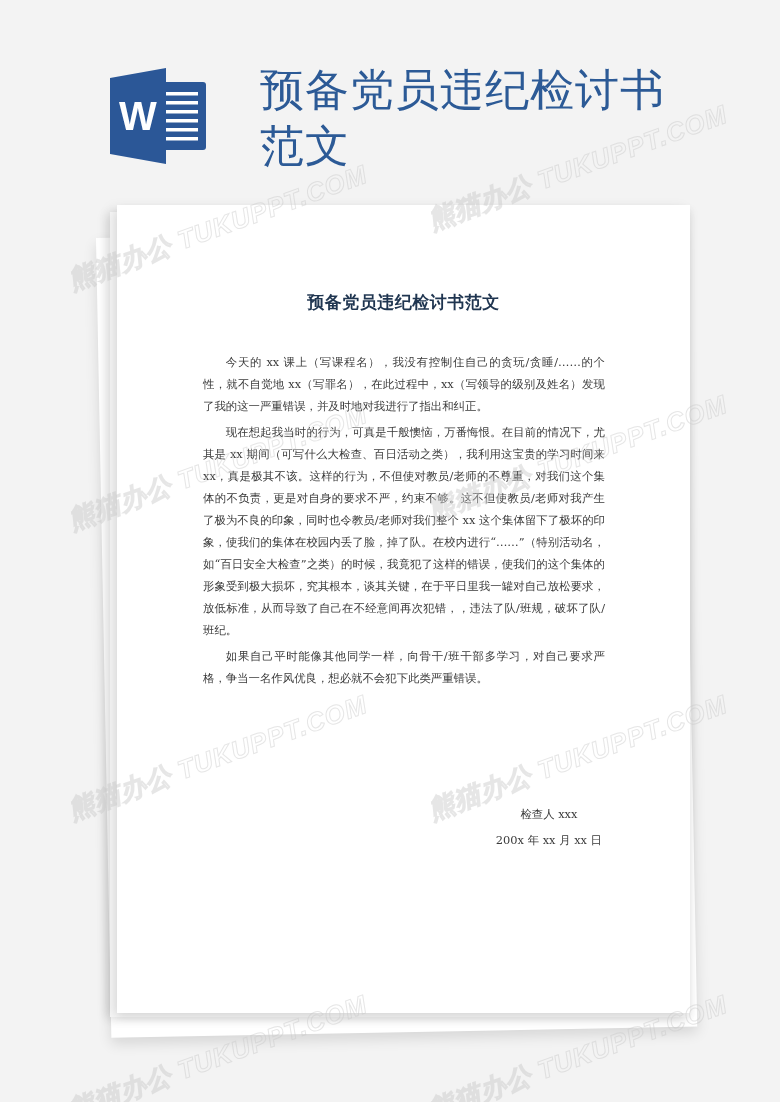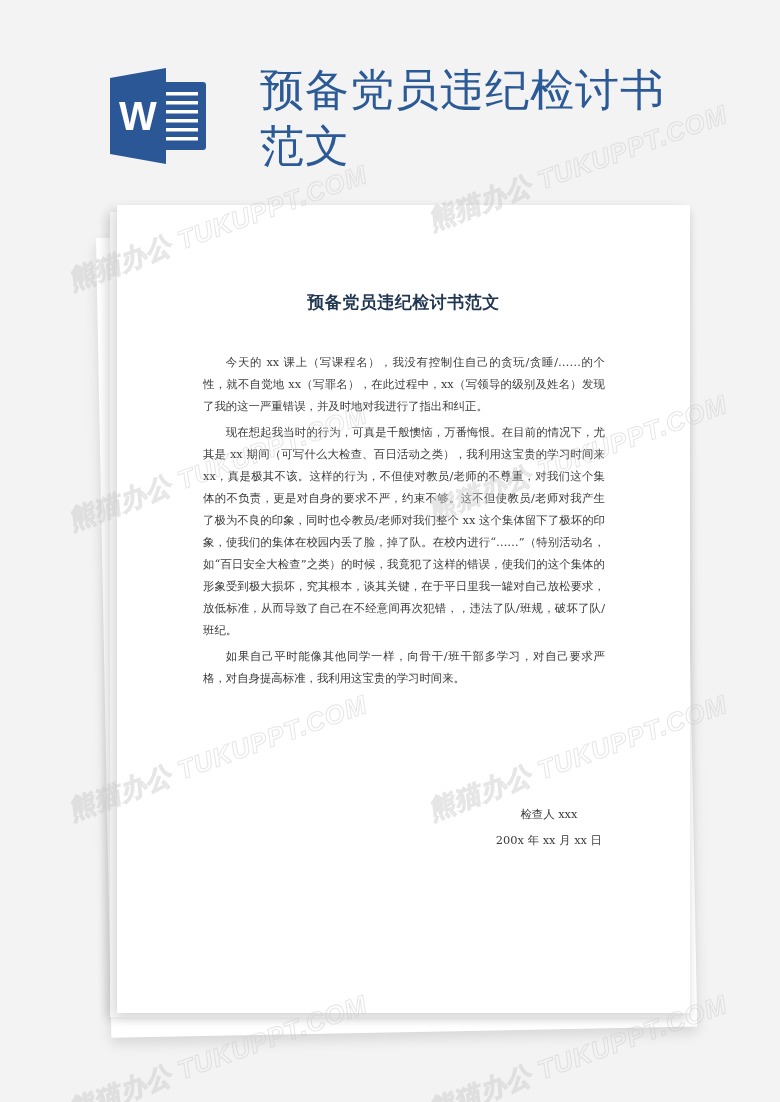--- a/index.html
+++ b/index.html
@@ -91,21 +91,21 @@
   </div>
   <h1 class="header-title">预备党员违纪检讨书范文</h1>
 
   <div class="sheet-back"></div>
   <div class="sheet-mid"></div>
   <div class="sheet-front">
     <div class="doc-title">预备党员违纪检讨书范文</div>
     <div class="doc-body">
       <p>今天的 xx 课上（写课程名），我没有控制住自己的贪玩/贪睡/……的个性，就不自觉地 xx（写罪名），在此过程中，xx（写领导的级别及姓名）发现了我的这一严重错误，并及时地对我进行了指出和纠正。</p>
       <p>现在想起我当时的行为，可真是千般懊恼，万番悔恨。在目前的情况下，尤其是 xx 期间（可写什么大检查、百日活动之类），我利用这宝贵的学习时间来 xx，真是极其不该。这样的行为，不但使对教员/老师的不尊重，对我们这个集体的不负责，更是对自身的要求不严，约束不够。这不但使教员/老师对我产生了极为不良的印象，同时也令教员/老师对我们整个 xx 这个集体留下了极坏的印象，使我们的集体在校园内丢了脸，掉了队。在校内进行“……”（特别活动名，如“百日安全大检查”之类）的时候，我竟犯了这样的错误，使我们的这个集体的形象受到极大损坏，究其根本，谈其关键，在于平日里我一罐对自己放松要求，放低标准，从而导致了自己在不经意间再次犯错，，违法了队/班规，破坏了队/班纪。</p>
-      <p>如果自己平时能像其他同学一样，向骨干/班干部多学习，对自己要求严格，对自身提高标准，我利用这宝贵的学习时间来。</p>
+      <p>如果自己平时能像其他同学一样，向骨干/班干部多学习，对自己要求严格，争当一名作风优良，想必就不会犯下此类严重错误。</p>
     </div>
     <div class="signature">
       <div>检查人 xxx</div>
       <div>200x 年 xx 月 xx 日</div>
     </div>
   </div>
 
   <div class="wm" style="left:60px; top:210px;">熊猫办公 TUKUPPT.COM</div>
   <div class="wm" style="left:420px; top:150px;">熊猫办公 TUKUPPT.COM</div>
   <div class="wm" style="left:60px; top:450px;">熊猫办公 TUKUPPT.COM</div>

